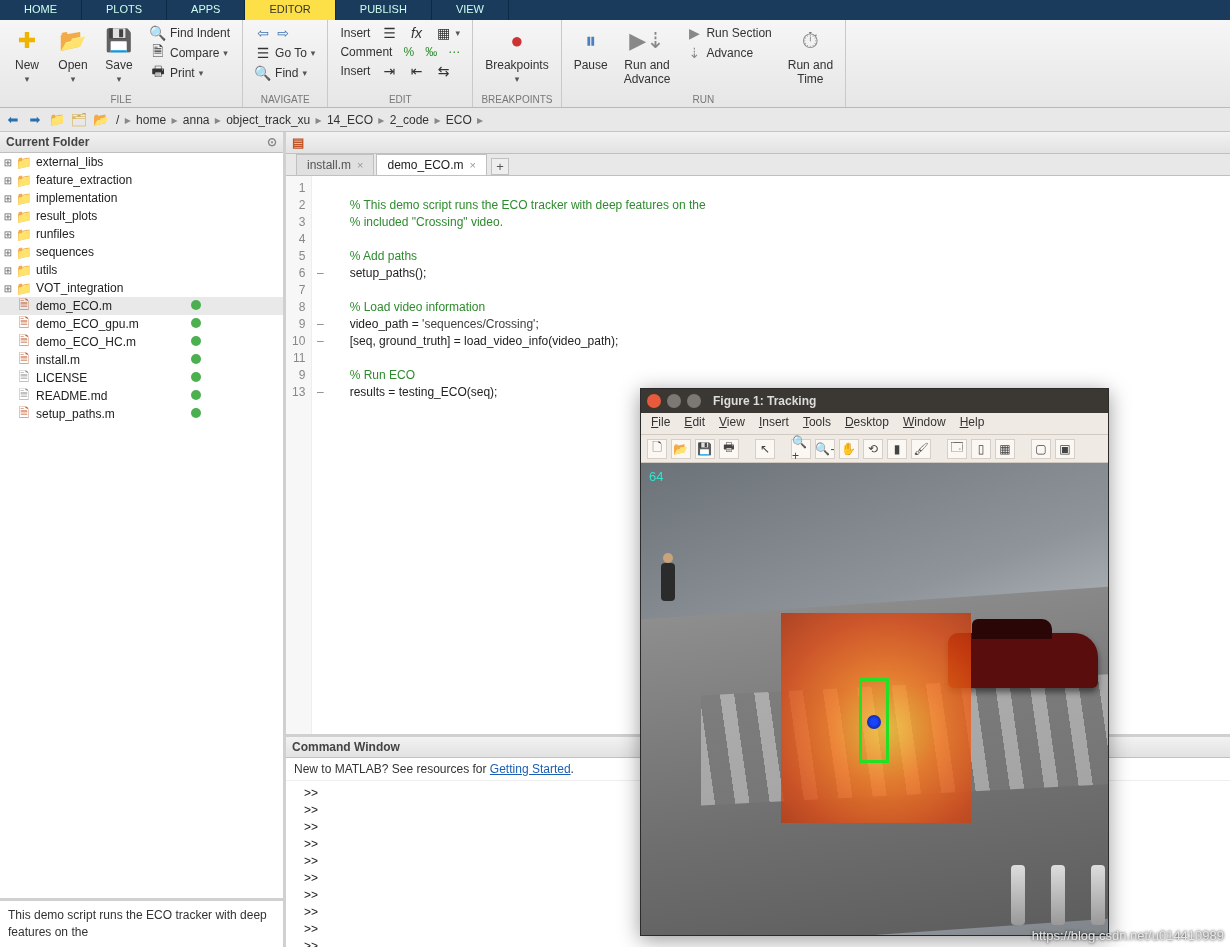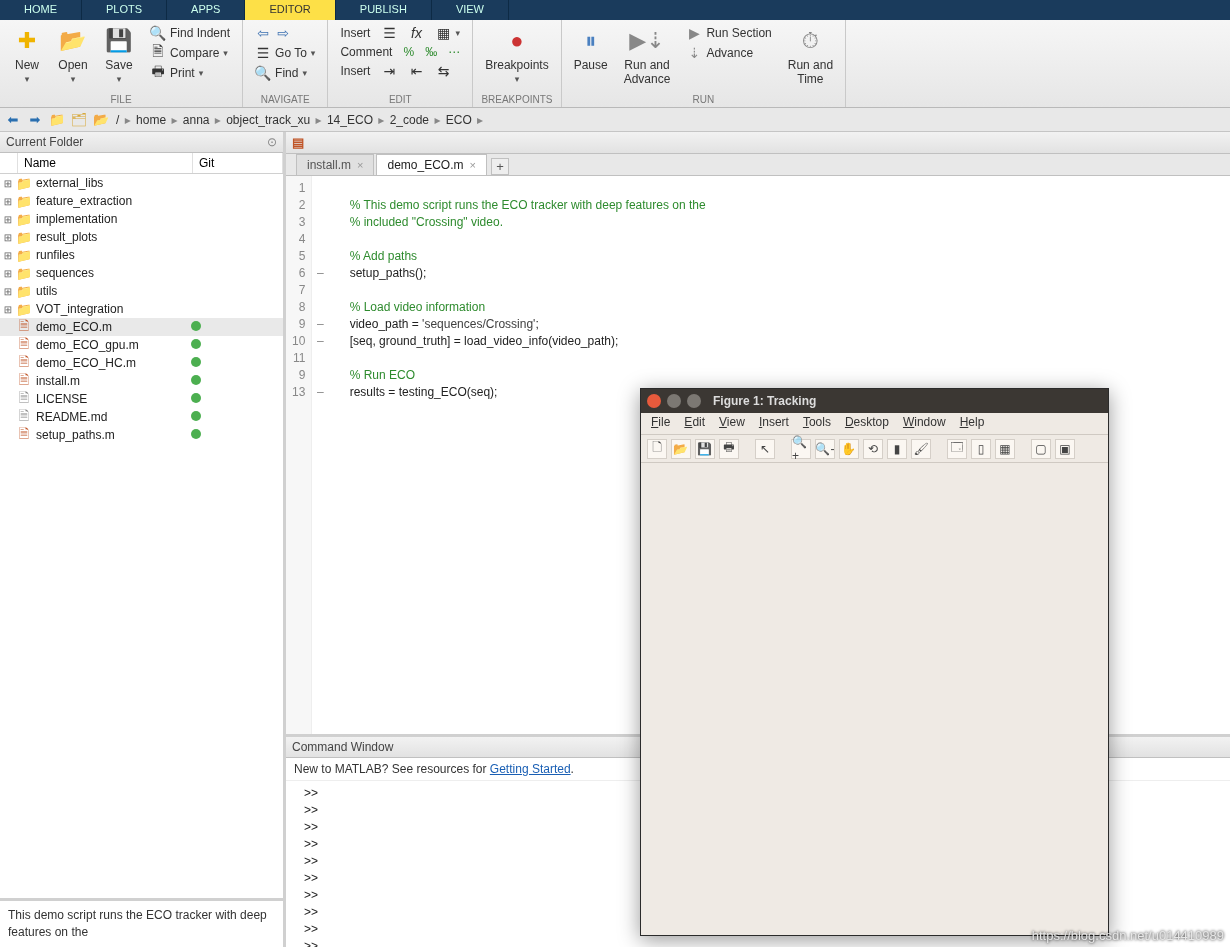--- a/index.html
+++ b/index.html
@@ -27,21 +27,21 @@
 .navbtn { width:18px; height:18px; display:inline-flex; align-items:center; justify-content:center; font-size:13px; color:#2a6fb0; cursor:pointer; }
 .crumb { color:#333; padding:0 2px; cursor:pointer; }
 .sep { color:#888; }
 
 
 .main { display:flex; height:calc(100% - 20px - 88px - 24px); }
 .leftcol { width:286px; display:flex; flex-direction:column; border-right:3px solid #d0d0d0; }
 .rightcol { flex:1; display:flex; flex-direction:column; }
 
 
-.paneltitle { background:linear-gradient(#f2f2f2,#e2e2e2); border-bottom:1px solid #c0c0c0; padding:3px 6px; font-weight:normal; color:#444; display:flex; justify-content:space-between; align-items:center; }
+.paneltitle { background:linear-gradient(#f2f2f2,#e2e2e2); border-bottom:1px solid #c0c0c0; padding:3px 6px; font-weight:bold; color:#444; display:flex; justify-content:space-between; align-items:center; }
 .paneltitle .ctl { font-size:12px; color:#888; cursor:pointer; }
 
 
 .cf { flex:1; display:flex; flex-direction:column; background:#fff; }
 .cf-hdr { display:flex; border-bottom:1px solid #d0d0d0; font-size:11px; }
 .cf-hdr div { padding:3px 6px; border-right:1px solid #e0e0e0; }
 .cf-hdr .icon { width:18px; }
 .cf-hdr .name { flex:1; }
 .cf-hdr .git { width:90px; }
 .tree { flex:1; overflow:auto; font-size:12px; color:#222; }
@@ -242,25 +242,20 @@
   <span id="crumbs"><span class="crumb">/</span><span class="sep"> ▸ </span><span class="crumb">home</span><span class="sep"> ▸ </span><span class="crumb">anna</span><span class="sep"> ▸ </span><span class="crumb">object_track_xu</span><span class="sep"> ▸ </span><span class="crumb">14_ECO</span><span class="sep"> ▸ </span><span class="crumb">2_code</span><span class="sep"> ▸ </span><span class="crumb">ECO</span><span class="sep"> ▸ </span></span>
 </div>
 
 <div class="main">
   <div class="leftcol">
     <div class="cf">
       <div class="paneltitle">
           <span>Current Folder</span>
           <span class="ctl">⊙</span>
         </div>
-      <div class="cf-hdr">
-        <div class="icon">&nbsp;</div>
-        <div class="name">Name</div>
-        <div class="git">Git</div>
-      </div>
       <div class="tree" id="tree">
           <div class="node">
             <span class="tw">⊞</span>
             <span class="ic folderlt">📁</span>
             <span class="nm">external_libs</span>
             <span class="git"></span>
           </div>
           <div class="node">
             <span class="tw">⊞</span>
             <span class="ic folder">📁</span>
@@ -457,14 +452,29 @@
     <span class="tb">▮</span>
     <span class="tb">🖌</span>
     <span class="spacer"></span>
     <span class="tb">🗔</span>
     <span class="tb">▯</span>
     <span class="tb">▦</span>
     <span class="spacer"></span>
     <span class="tb">▢</span>
     <span class="tb">▣</span>
   </div>
+  <div class="figcanvas">
+    <div class="road"></div>
+    <div class="crosswalk"></div>
+    <div class="car"></div>
+    <div class="ped"></div>
+    <div class="heat"></div>
+    <div class="bbox"></div>
+    <div class="bboxdot"></div>
+    <div class="bollard" style="left:370px"></div>
+      <div class="bollard" style="left:410px"></div>
+      <div class="bollard" style="left:450px"></div>
+      <div class="bollard" style="left:490px"></div>
+      <div class="bollard" style="left:530px"></div>
+    <div class="framecount">64</div>
+  </div>
 </div>
 <div class="watermark">https://blog.csdn.net/u014410989</div>
 
 </body></html>

